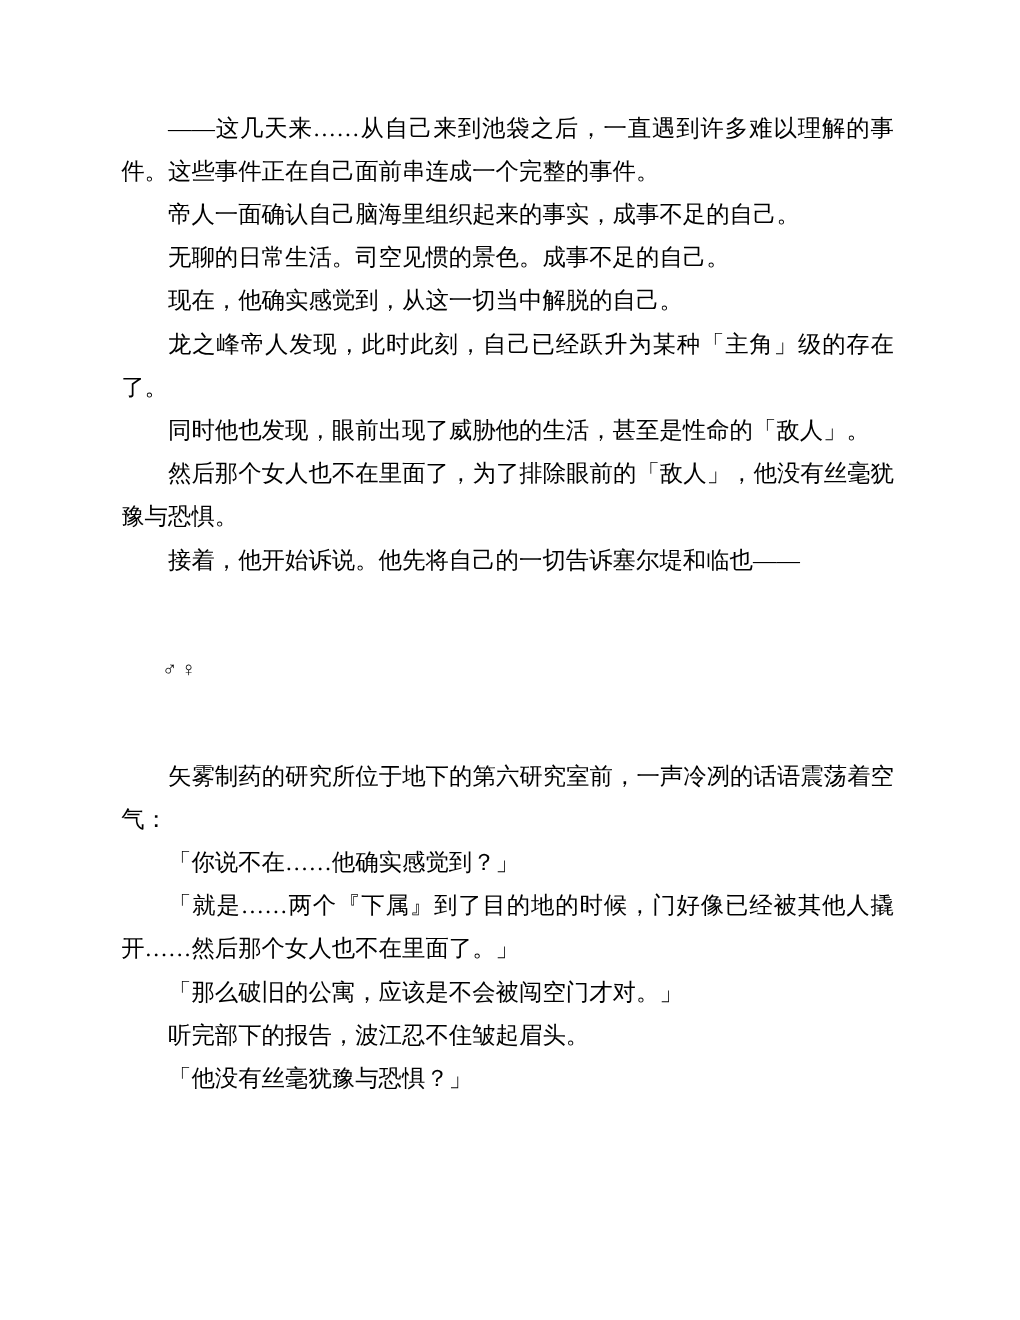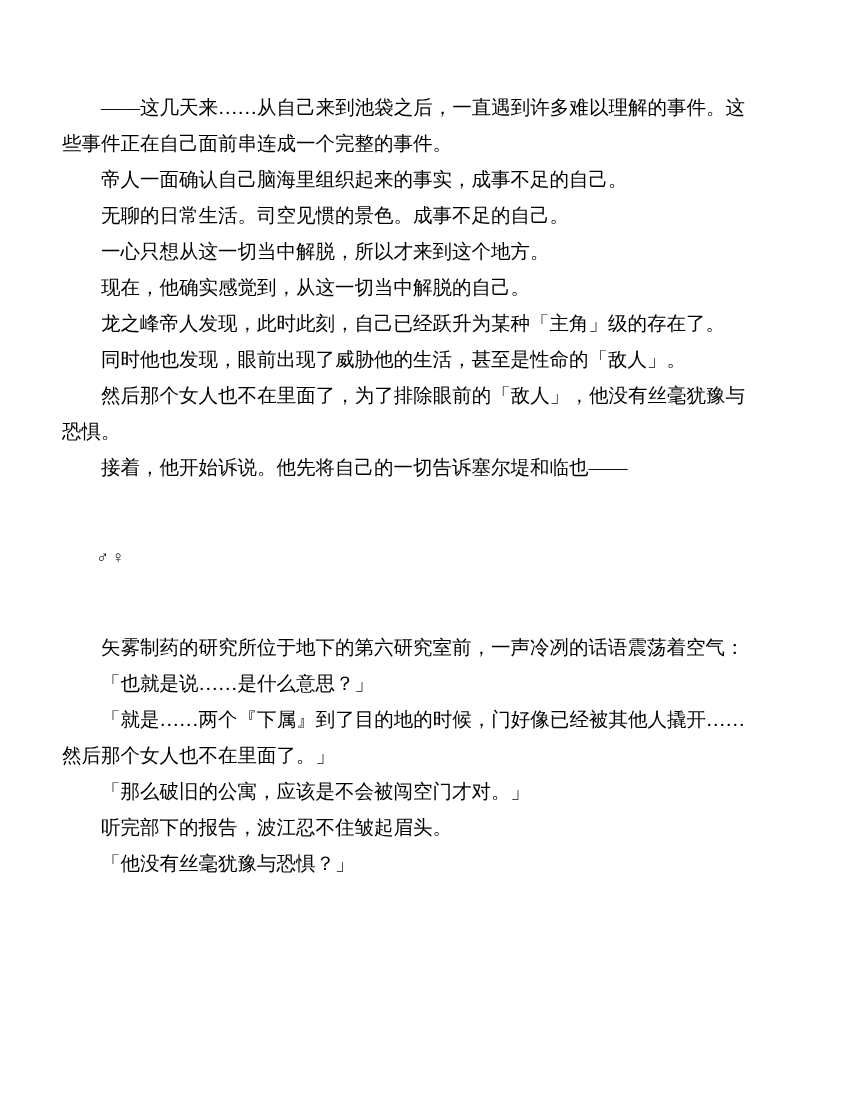--- a/index.html
+++ b/index.html
@@ -11,21 +11,21 @@
     width: 850px;
     height: 1100px;
     font-family: "Liberation Serif", "DejaVu Serif", serif;
     color: #000000;
   }
   .page {
     position: relative;
     width: 850px;
     height: 800px;
     box-sizing: border-box;
-    padding: 90px 105px 60px 62px;
+    padding: 90px 105px 60px 101px;
     background: #ffffff;
   }
   .body-text {
     font-size: 19.5px;
     line-height: 36px;
     text-align: justify;
     text-justify: inter-ideograph;
   }
   .para {
     margin: 0;
@@ -46,37 +46,36 @@
 </head>
 <body>
 
 <div class="page">
   <div class="body-text">
 
     <div>
       <p class="para">——这几天来……从自己来到池袋之后，一直遇到许多难以理解的事件。这些事件正在自己面前串连成一个完整的事件。</p>
       <p class="para">帝人一面确认自己脑海里组织起来的事实，成事不足的自己。</p>
       <p class="para">无聊的日常生活。司空见惯的景色。成事不足的自己。</p>
-      <p class="para">一心只想从这一切当中解脱，所以才来到这个地方。</p>
       <p class="para">现在，他确实感觉到，从这一切当中解脱的自己。</p>
       <p class="para">龙之峰帝人发现，此时此刻，自己已经跃升为某种「主角」级的存在了。</p>
       <p class="para">同时他也发现，眼前出现了威胁他的生活，甚至是性命的「敌人」。</p>
       <p class="para">然后那个女人也不在里面了，为了排除眼前的「敌人」，他没有丝毫犹豫与恐惧。</p>
       <p class="para">接着，他开始诉说。他先将自己的一切告诉塞尔堤和临也——</p>
     </div>
 
     <div class="gap-large"></div>
 
     <p class="symbol-line">♂♀</p>
 
     <div class="gap-large"></div>
 
     <div>
       <p class="para">矢雾制药的研究所位于地下的第六研究室前，一声冷冽的话语震荡着空气：</p>
-      <p class="para">「也就是说……是什么意思？」</p>
+      <p class="para">「你说不在……他确实感觉到？」</p>
       <p class="para">「就是……两个『下属』到了目的地的时候，门好像已经被其他人撬开……然后那个女人也不在里面了。」</p>
       <p class="para">「那么破旧的公寓，应该是不会被闯空门才对。」</p>
       <p class="para">听完部下的报告，波江忍不住皱起眉头。</p>
       <p class="para">「他没有丝毫犹豫与恐惧？」</p>
     </div>
 
   </div>
 </div>
 
 </body></html>

